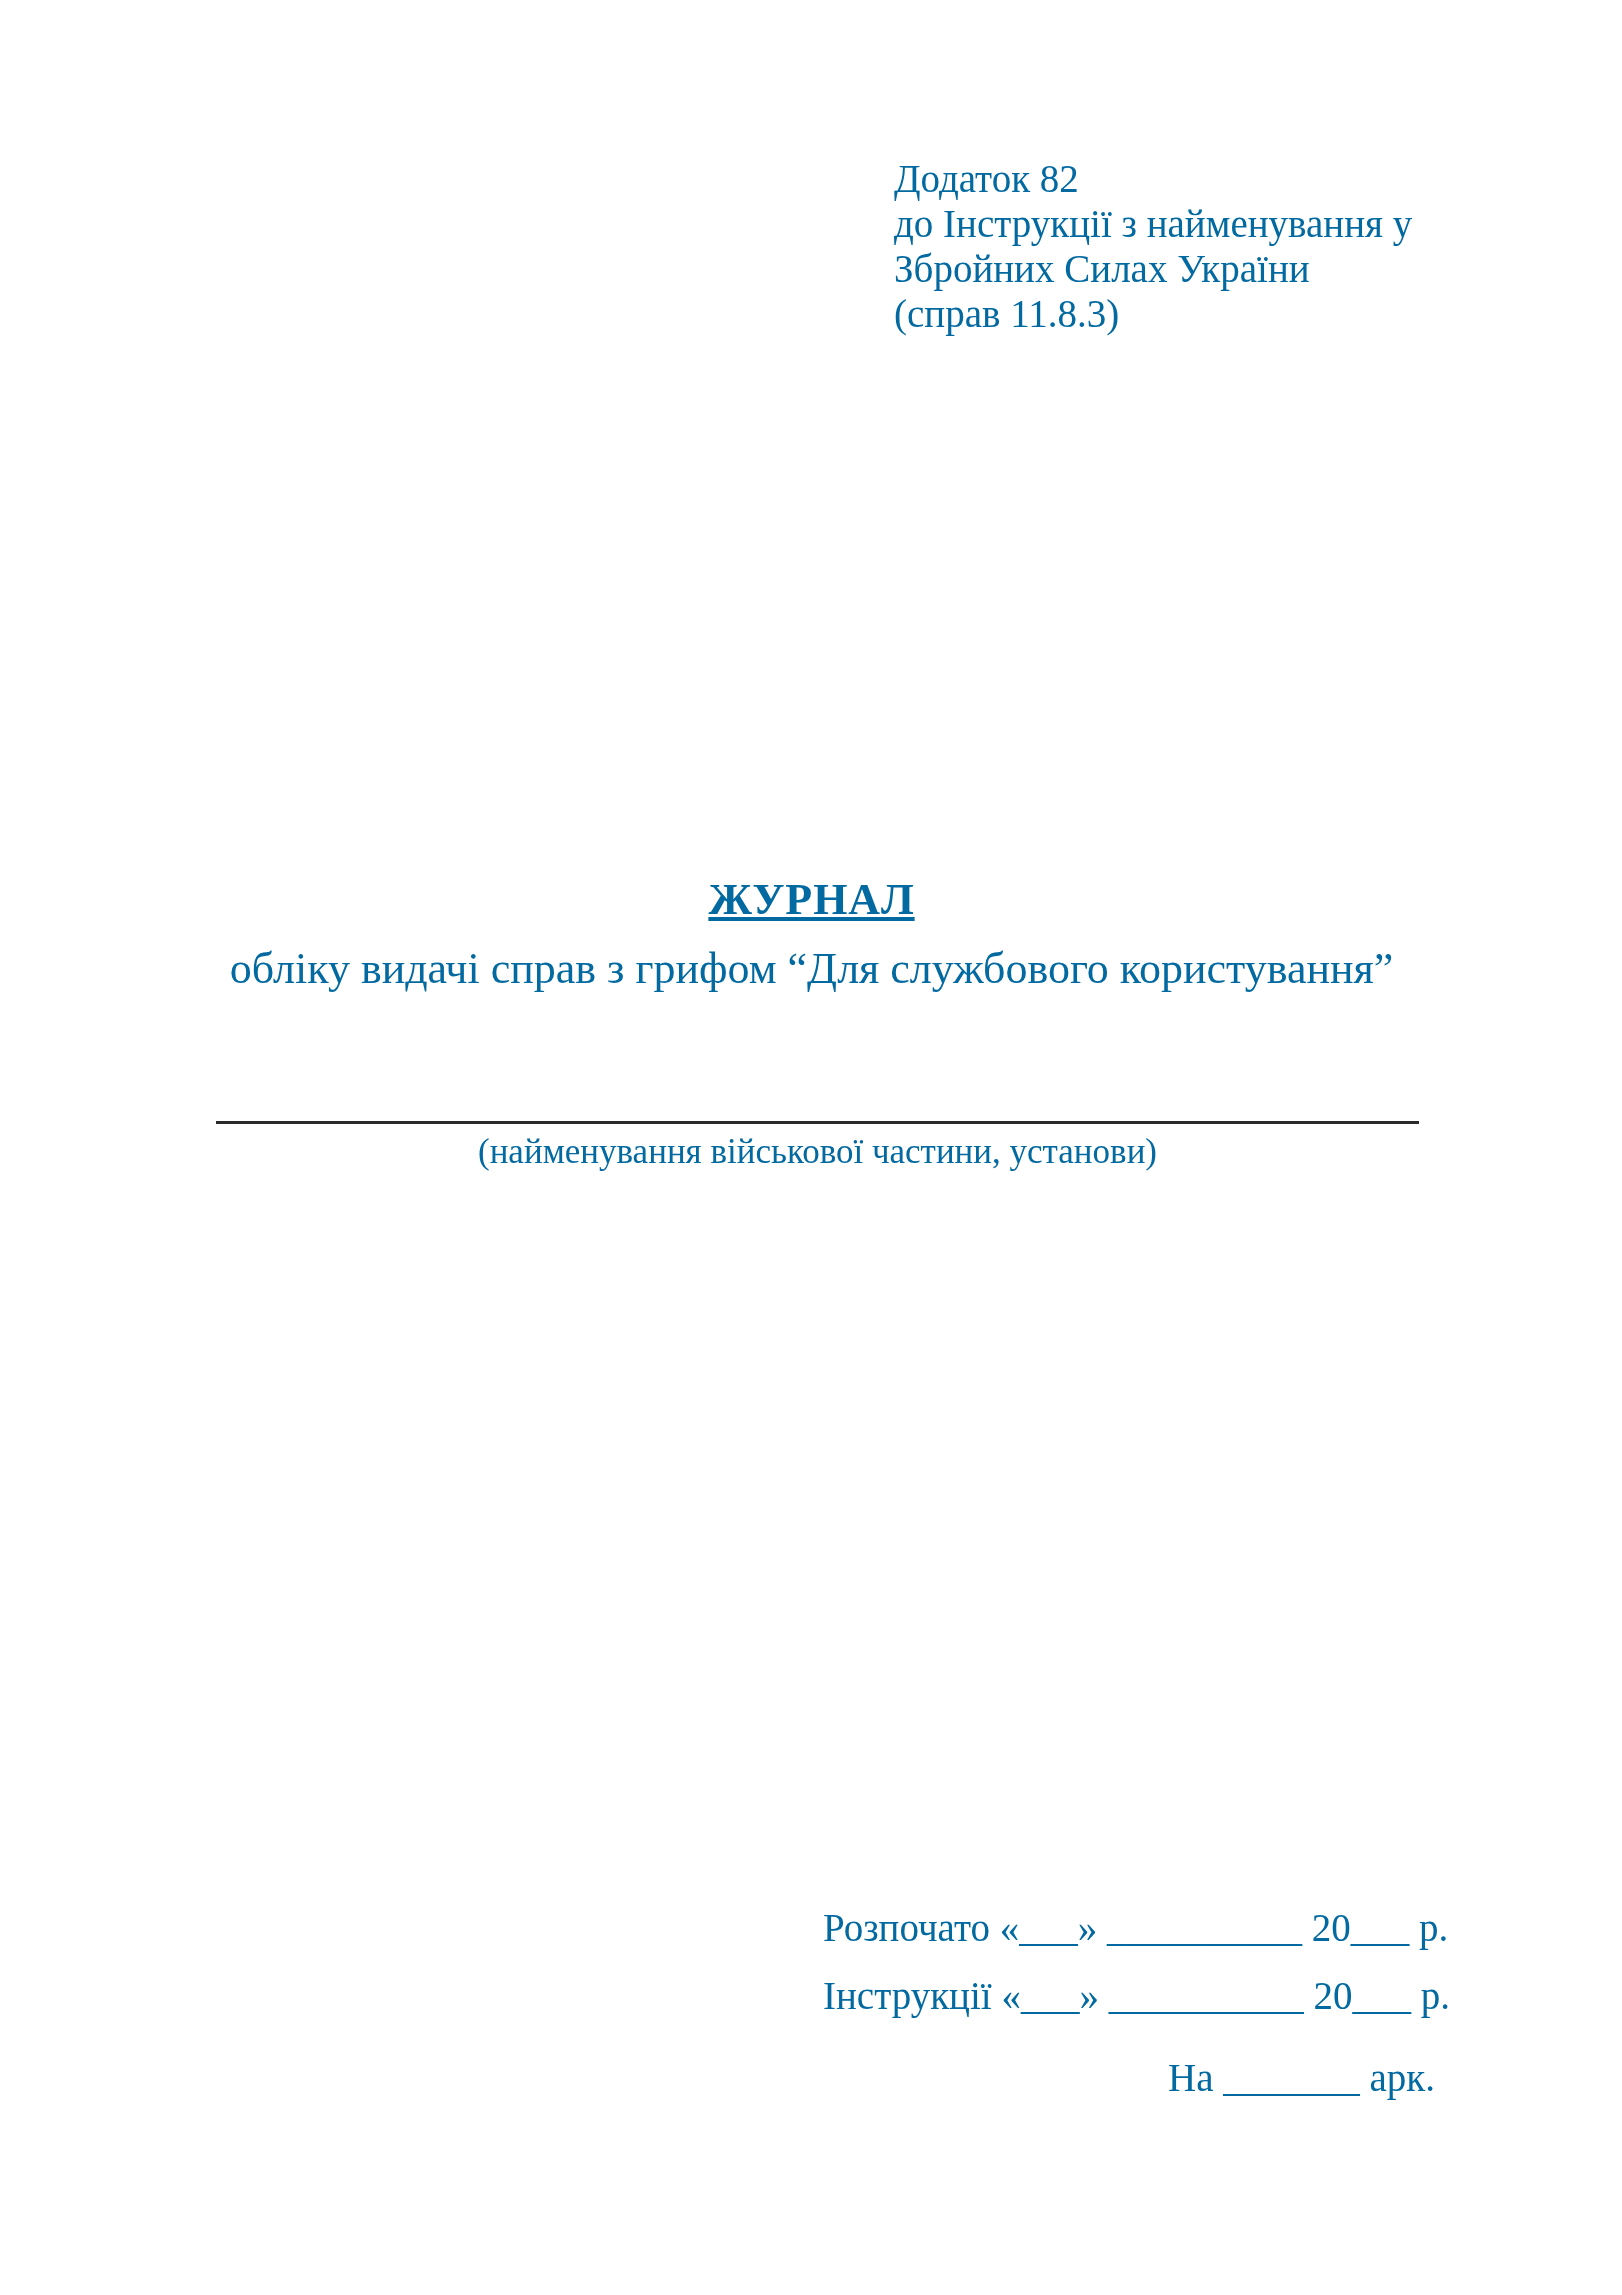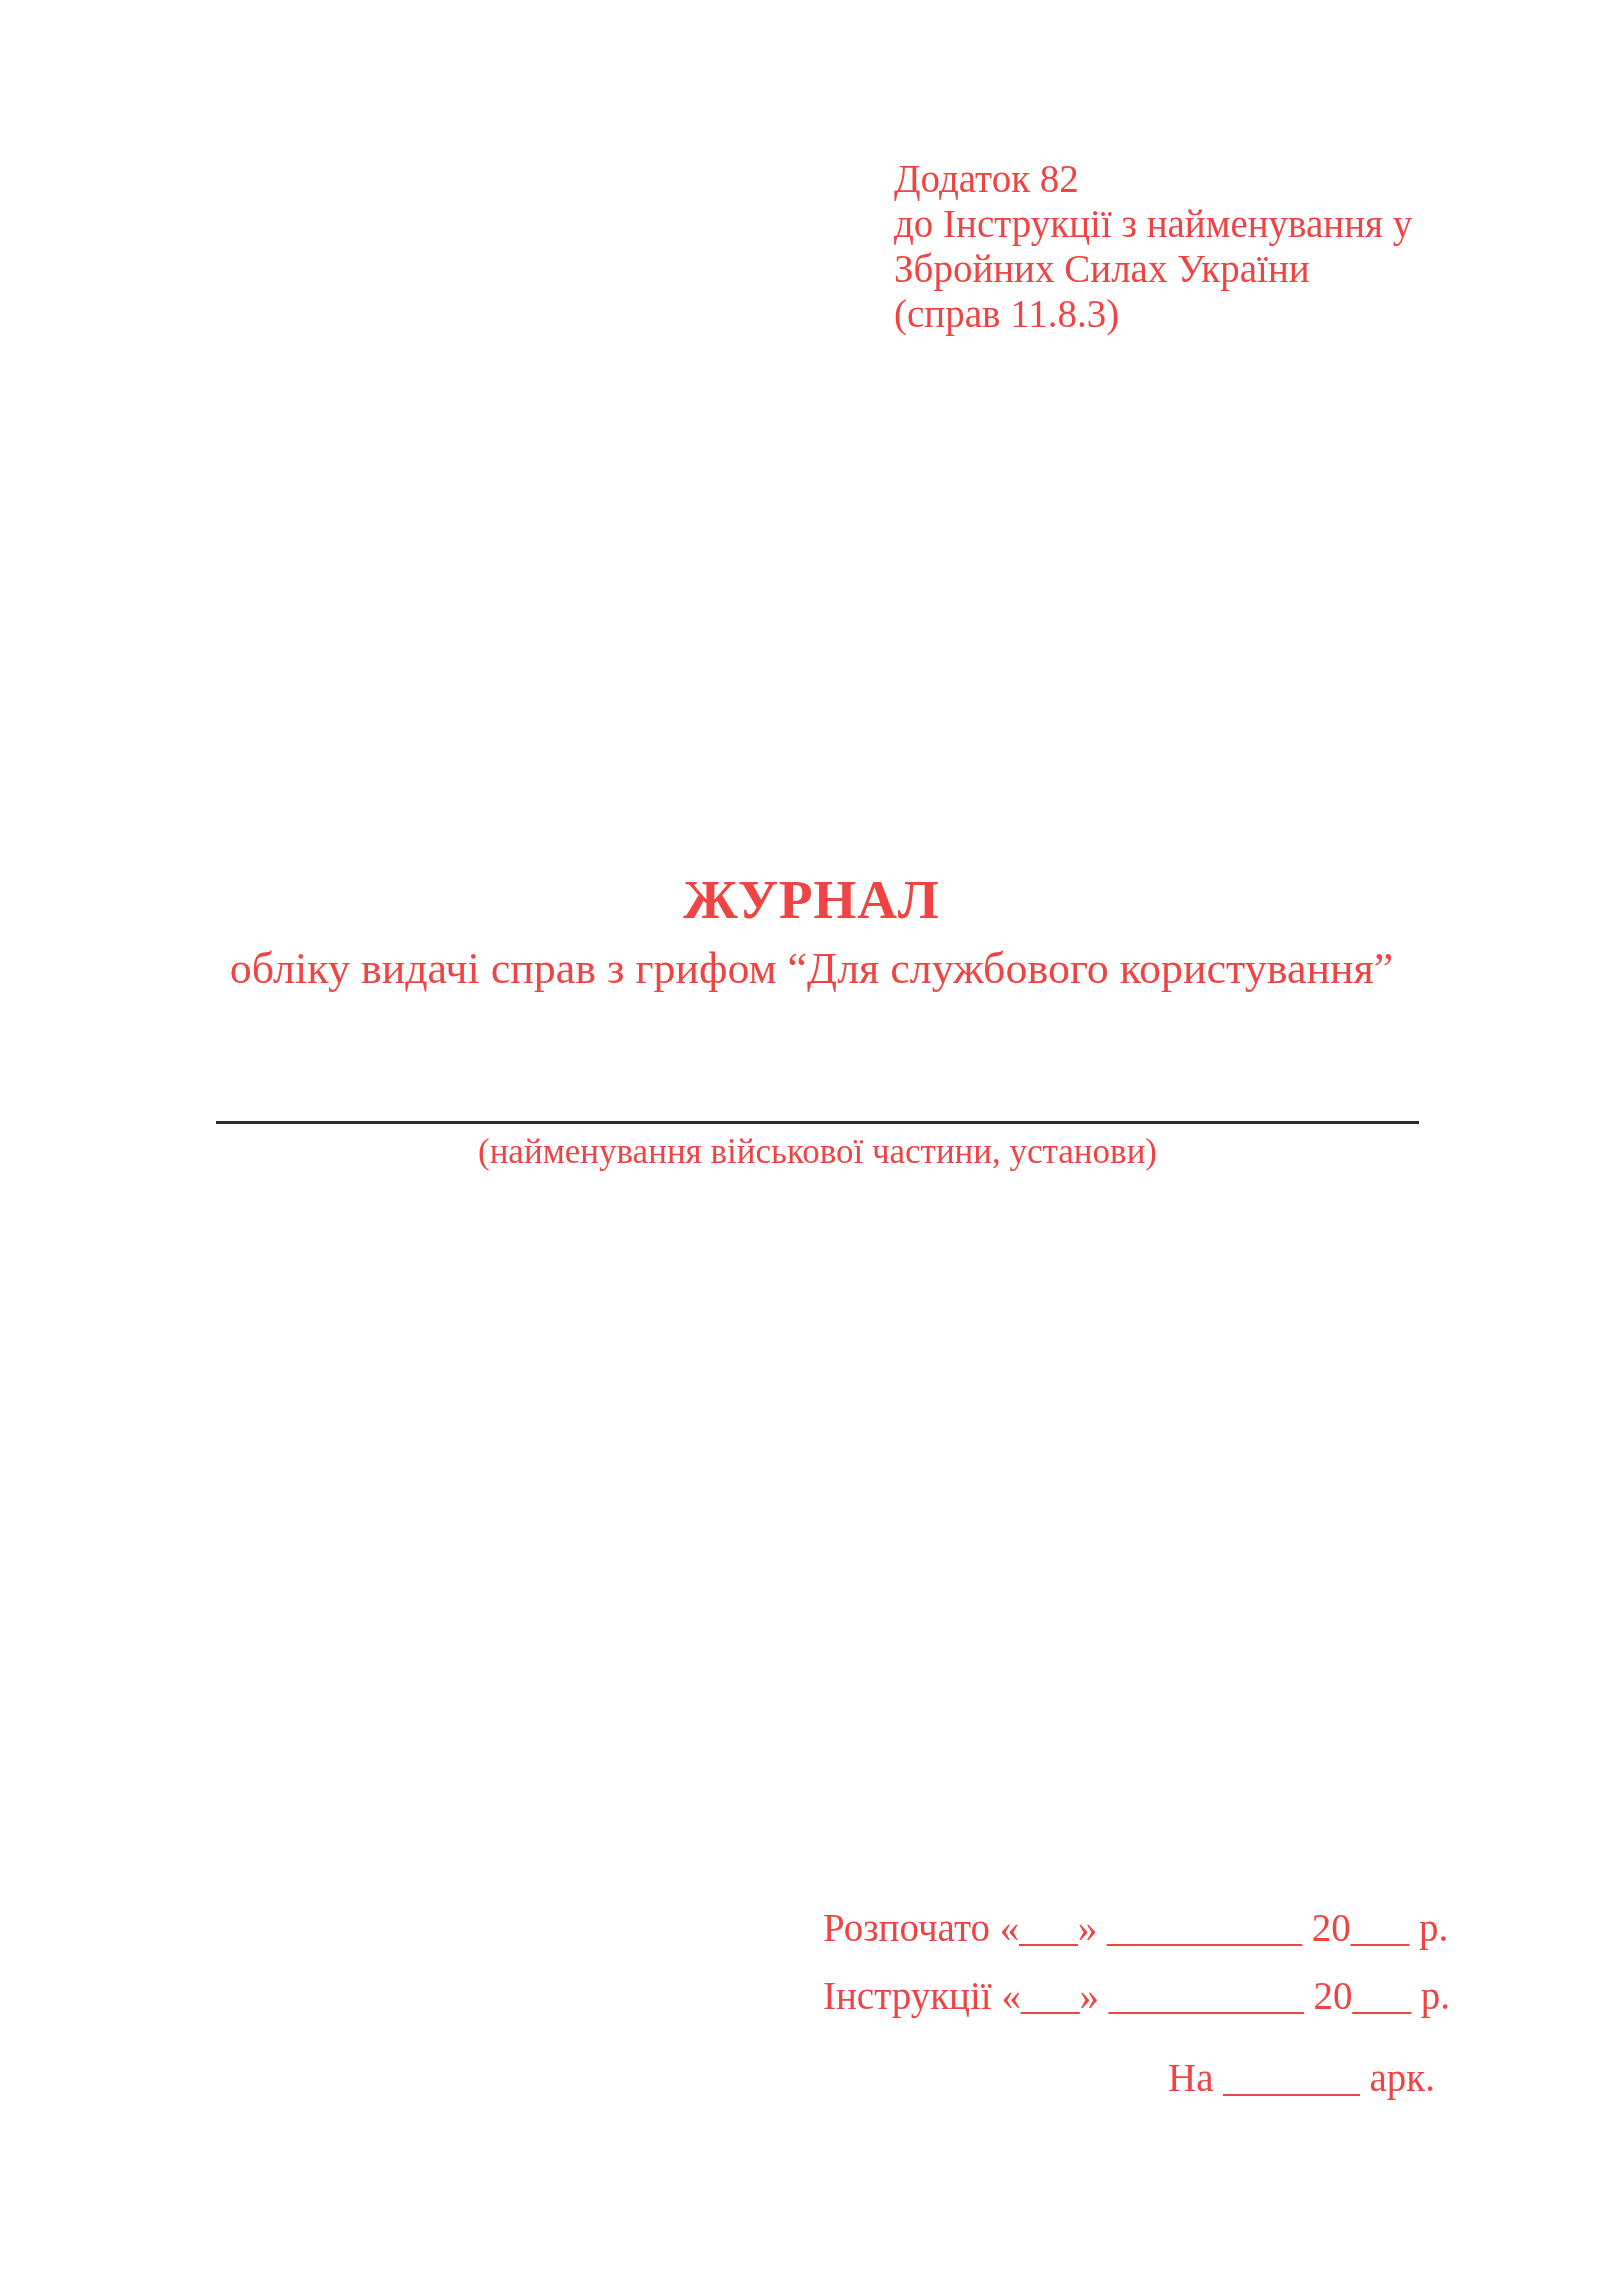--- a/index.html
+++ b/index.html
@@ -6,21 +6,21 @@
   html, body {
     margin: 0;
     padding: 0;
     background: #ffffff;
   }
   .page {
     position: relative;
     width: 1623px;
     height: 2252px;
     background: #ffffff;
-    color: #ef4444;
+    color: #0369a1;
     font-family: "Liberation Serif", "DejaVu Serif", serif;
     overflow: hidden;
   }
 
   
   .appendix-block {
     position: absolute;
     left: 894px;
     top: 156px;
     width: 514px;
@@ -32,24 +32,25 @@
 
   
   .title-block {
     position: absolute;
     left: 0;
     top: 869px;
     width: 1623px;
     text-align: center;
   }
   .title-main {
-    font-size: 55px;
+    font-size: 44px;
     font-weight: bold;
     letter-spacing: 0.9px;
     line-height: 61px;
+    text-decoration: underline;
   }
   .title-sub {
     margin-top: 13px;
     font-size: 44px;
     line-height: 51px;
   }
 
   
   .org-block {
     position: absolute;

